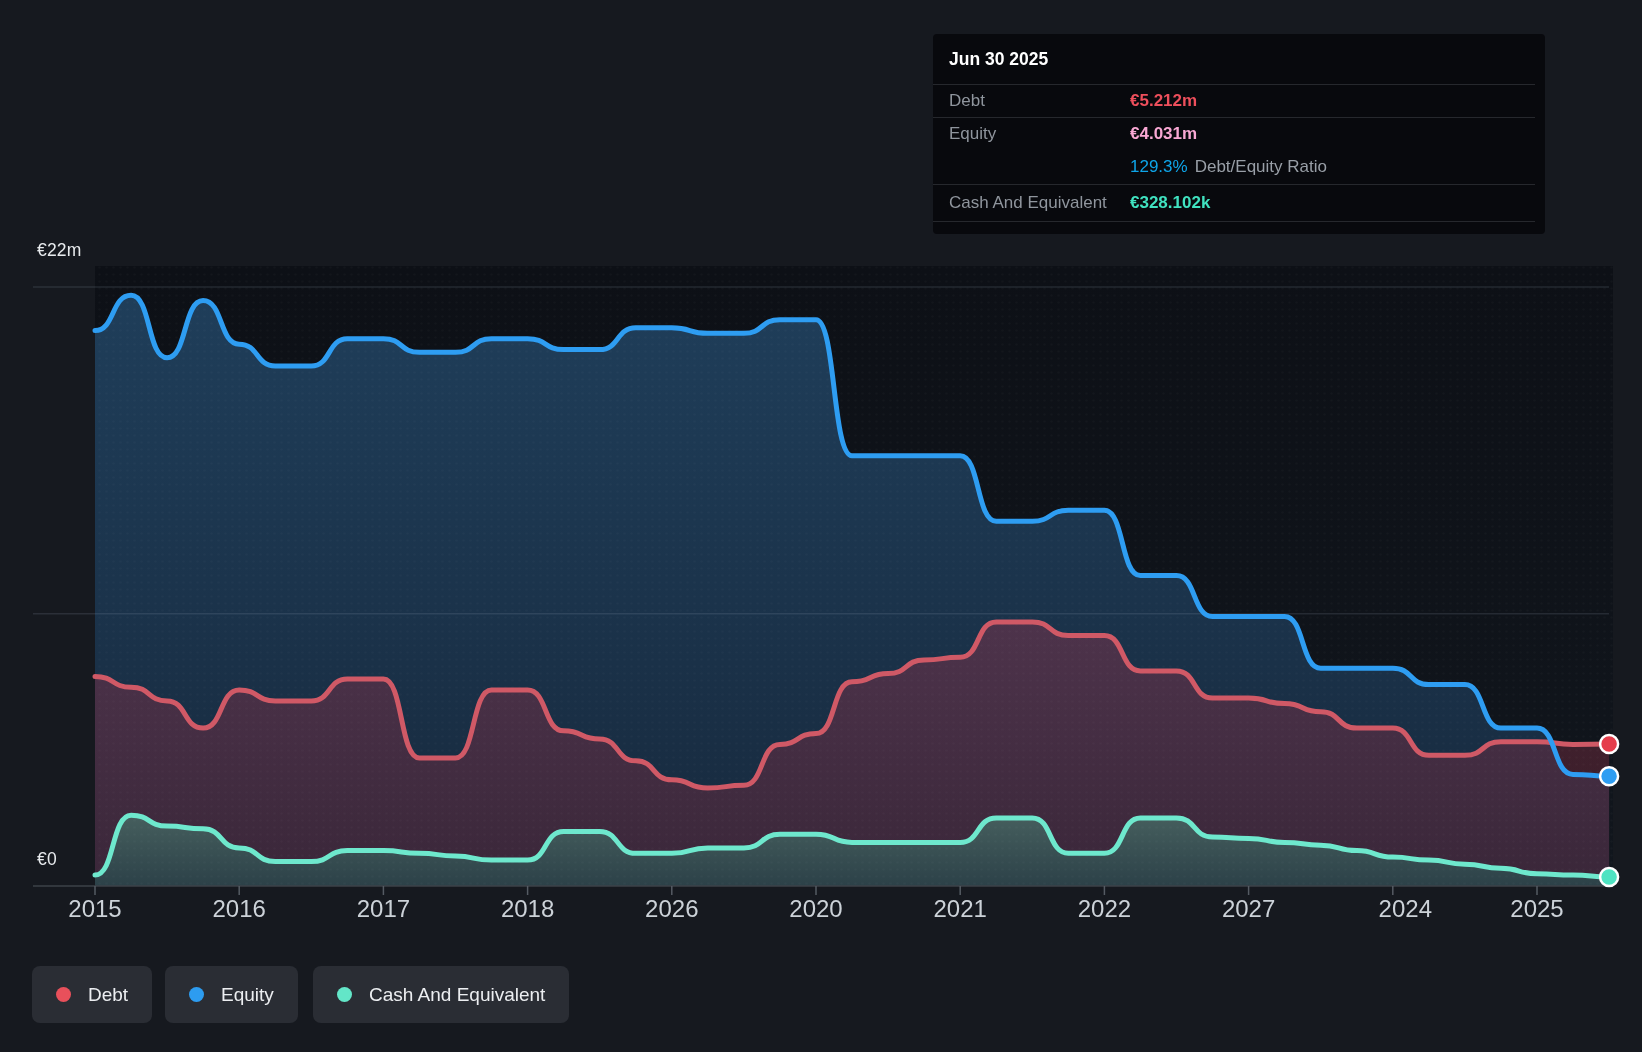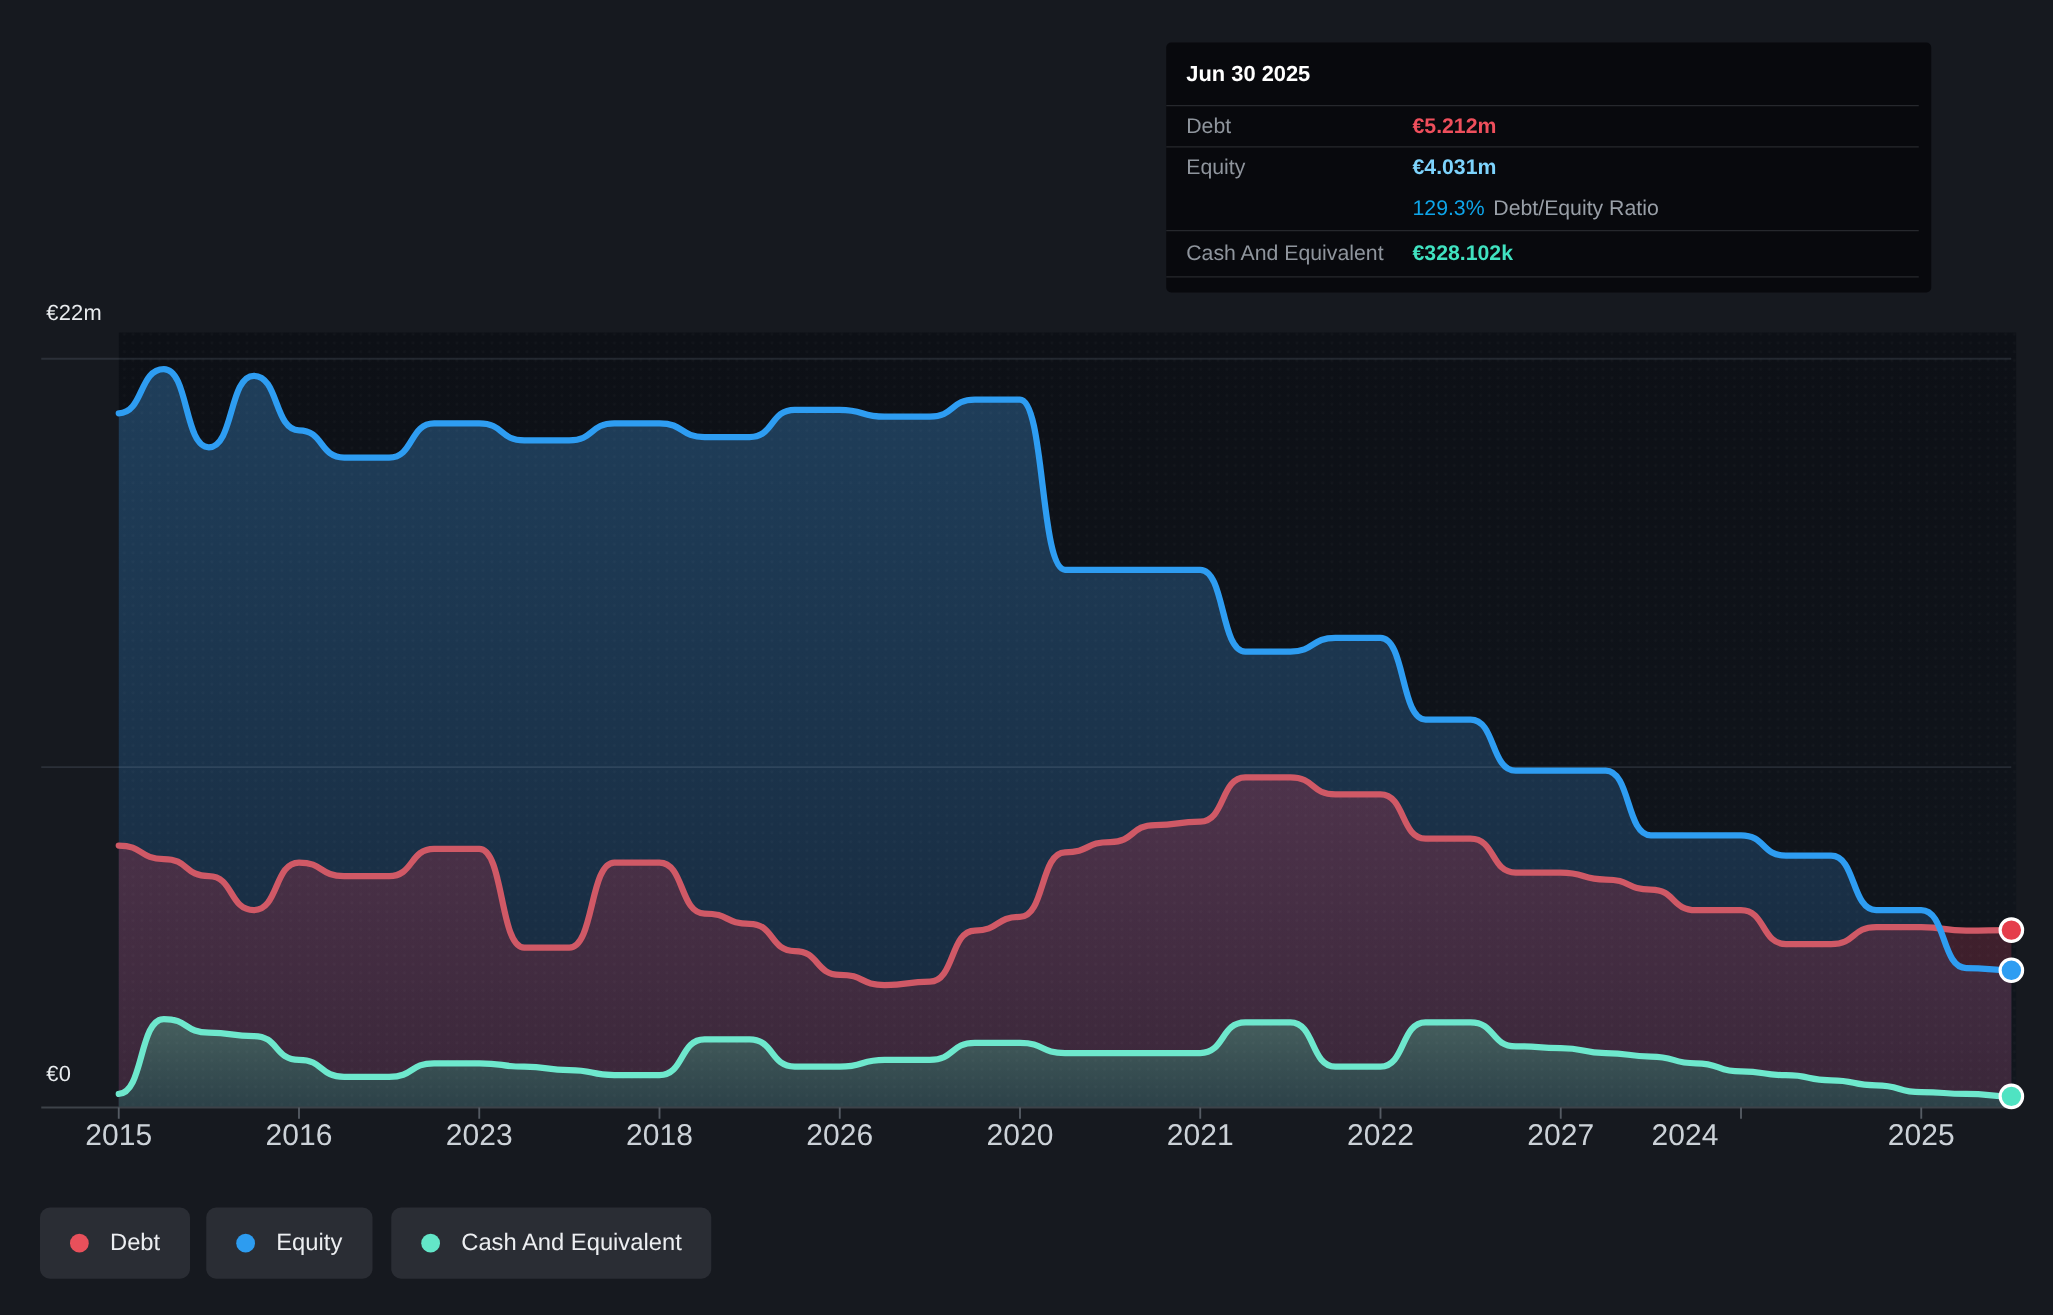--- a/index.html
+++ b/index.html
@@ -96,41 +96,41 @@
       <circle cx="1609.1" cy="776.2468636363636" r="9" fill="#2e9df2" stroke="#ffffff" stroke-width="2.5"></circle>
       <circle cx="1609.1" cy="877.0694545454545" r="9" fill="#4fe3c2" stroke="#ffffff" stroke-width="2.5"></circle>
     </svg>
 
   <div class="ylab top">€22m</div>
   <div class="ylab zero">€0</div>
 
   <div id="x-tick-labels">
       <div class="xlab" style="left: 95px;">2015</div>
       <div class="xlab" style="left: 239.2px;">2016</div>
-      <div class="xlab" style="left: 383.4px;">2023</div>
+      <div class="xlab" style="left: 383.4px;">2017</div>
       <div class="xlab" style="left: 527.6px;">2018</div>
       <div class="xlab" style="left: 671.8px;">2026</div>
       <div class="xlab" style="left: 816px;">2020</div>
       <div class="xlab" style="left: 960.2px;">2021</div>
       <div class="xlab" style="left: 1104.4px;">2022</div>
       <div class="xlab" style="left: 1248.6px;">2027</div>
-      <div class="xlab" style="left: 1348px;">2024</div>
+      <div class="xlab" style="left: 1387px; text-align: right;">2024</div>
       <div class="xlab" style="left: 1537px;">2025</div>
     </div>
 
   <div class="tooltip">
     <div class="tt-inner">
       <div class="tt-title">Jun 30 2025</div>
       <div class="tt-row sep row-debt">
         <span class="tt-label">Debt</span>
         <span class="tt-value" style="color: rgb(238, 79, 92);">€5.212m</span>
       </div>
       <div class="tt-row row-equity">
         <span class="tt-label">Equity</span>
-        <span class="tt-value" style="color: #7dd3fc;">€4.031m</span>
+        <span class="tt-value" style="color: #f9a8d4;">€4.031m</span>
       </div>
       <div class="tt-row sep row-ratio">
         <span class="tt-label"></span>
         <span>
           <span class="tt-ratio-num">129.3%</span><span class="tt-ratio-label">Debt/Equity Ratio</span>
         </span>
       </div>
       <div class="tt-row sep row-cash">
         <span class="tt-label">Cash And Equivalent</span>
         <span class="tt-value" style="color: rgb(64, 226, 192);">€328.102k</span>

